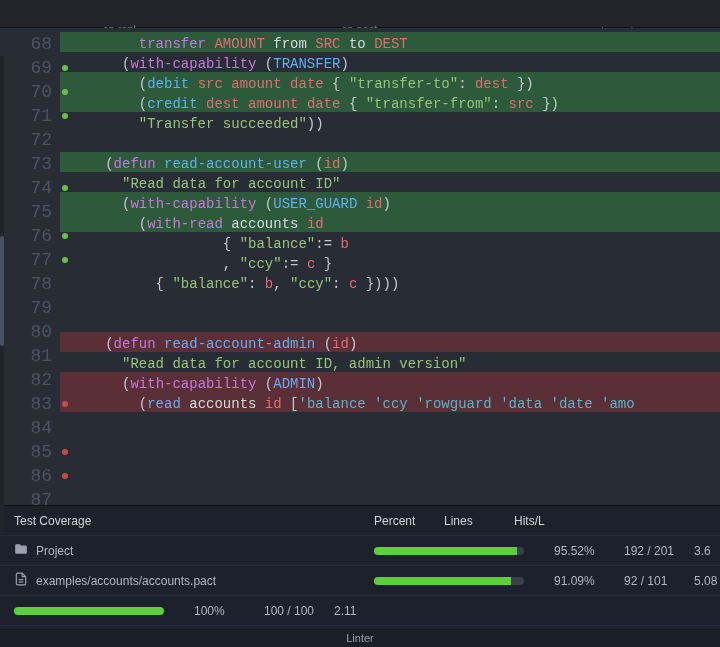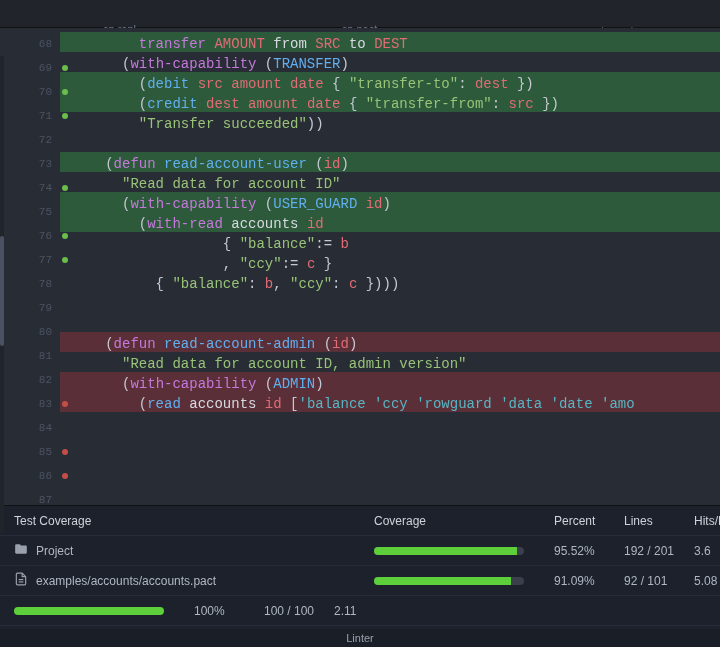--- a/index.html
+++ b/index.html
@@ -28,21 +28,21 @@
     position:relative;
   }
   .gutter{
     width:60px;flex:none;
     background:#282c34;
     padding-top:4px;
   }
   .gline{
     height:24px;line-height:24px;
     text-align:right;padding-right:8px;
-    color:#4b5363;font-size:11px;
+    color:#4b5363;font-size:18px;
     position:relative;
   }
   .dot{
     position:absolute;right:-8px;top:50%;transform:translateY(-50%);
     width:6px;height:6px;border-radius:3px;
   }
   .dot.g{background:#6bbd4e}
   .dot.r{background:#c24f47}
   .code{
     flex:1;padding-top:4px;overflow:hidden;white-space:pre;
@@ -134,21 +134,20 @@
       <div class="gline">85<span class="dot r"></span></div>
       <div class="gline">86<span class="dot r"></span></div>
       <div class="gline">87</div>
     </div>
   <div class="code" id="code"><div class="cline hl-green"><span class="p">       </span><span class="kw">transfer</span><span class="p"> </span><span class="id">AMOUNT</span><span class="p"> </span><span class="wt">from</span><span class="p"> </span><span class="id">SRC</span><span class="p"> </span><span class="wt">to</span><span class="p"> </span><span class="id">DEST</span></div><div class="cline"><span class="p">     (</span><span class="kw">with-capability</span><span class="p"> (</span><span class="fn">TRANSFER</span><span class="p">)</span></div><div class="cline hl-green"><span class="p">       (</span><span class="fn">debit</span><span class="p"> </span><span class="id">src</span><span class="p"> </span><span class="id">amount</span><span class="p"> </span><span class="id">date</span><span class="p"> { </span><span class="str">"transfer-to"</span><span class="p">: </span><span class="id">dest</span><span class="p"> })</span></div><div class="cline hl-green"><span class="p">       (</span><span class="fn">credit</span><span class="p"> </span><span class="id">dest</span><span class="p"> </span><span class="id">amount</span><span class="p"> </span><span class="id">date</span><span class="p"> { </span><span class="str">"transfer-from"</span><span class="p">: </span><span class="id">src</span><span class="p"> })</span></div><div class="cline"><span class="p">       </span><span class="str">"Transfer succeeded"</span><span class="p">))</span></div><div class="cline"><span class="p"></span></div><div class="cline hl-green"><span class="p">   (</span><span class="kw">defun</span><span class="p"> </span><span class="fn">read-account-user</span><span class="p"> (</span><span class="id">id</span><span class="p">)</span></div><div class="cline"><span class="p">     </span><span class="str">"Read data for account ID"</span></div><div class="cline hl-green"><span class="p">     (</span><span class="kw">with-capability</span><span class="p"> (</span><span class="fn">USER_GUARD</span><span class="p"> </span><span class="id">id</span><span class="p">)</span></div><div class="cline hl-green"><span class="p">       (</span><span class="kw">with-read</span><span class="p"> </span><span class="wt">accounts</span><span class="p"> </span><span class="id">id</span></div><div class="cline"><span class="p">                 { </span><span class="str">"balance"</span><span class="p">:= </span><span class="id">b</span></div><div class="cline"><span class="p">                 , </span><span class="str">"ccy"</span><span class="p">:= </span><span class="id">c</span><span class="p"> }</span></div><div class="cline"><span class="p">         { </span><span class="str">"balance"</span><span class="p">: </span><span class="id">b</span><span class="p">, </span><span class="str">"ccy"</span><span class="p">: </span><span class="id">c</span><span class="p"> })))</span></div><div class="cline"><span class="p"></span></div><div class="cline"><span class="p"></span></div><div class="cline hl-red"><span class="p">   (</span><span class="kw">defun</span><span class="p"> </span><span class="fn">read-account-admin</span><span class="p"> (</span><span class="id">id</span><span class="p">)</span></div><div class="cline"><span class="p">     </span><span class="str">"Read data for account ID, admin version"</span></div><div class="cline hl-red"><span class="p">     (</span><span class="kw">with-capability</span><span class="p"> (</span><span class="fn">ADMIN</span><span class="p">)</span></div><div class="cline hl-red"><span class="p">       (</span><span class="fn">read</span><span class="p"> </span><span class="wt">accounts</span><span class="p"> </span><span class="id">id</span><span class="p"> [</span><span class="sym">'balance </span><span class="sym">'ccy </span><span class="sym">'rowguard </span><span class="sym">'data </span><span class="sym">'date </span><span class="sym">'amo</span></div><div class="cline"><span class="p"></span></div></div>
 </div>
 
 <div class="panel">
   <div class="phead">
     <div class="c-name">Test Coverage</div>
-    <div class="c-bar">Coverage</div>
     <div class="c-pct">Percent</div>
     <div class="c-lines">Lines</div>
     <div class="c-hits">Hits/L</div>
   </div>
   <div id="covrows">
       <div class="prow">
         <div class="c-name">
           <span><svg class="ficon" viewBox="0 0 24 24" fill="#9aa1ad">
               <path d="M10 4H4c-1.1 0-2 .9-2 2v12c0 1.1.9 2 2 2h16c1.1 0 2-.9 2-2V8c0-1.1-.9-2-2-2h-8l-2-2z"></path>
             </svg></span>

